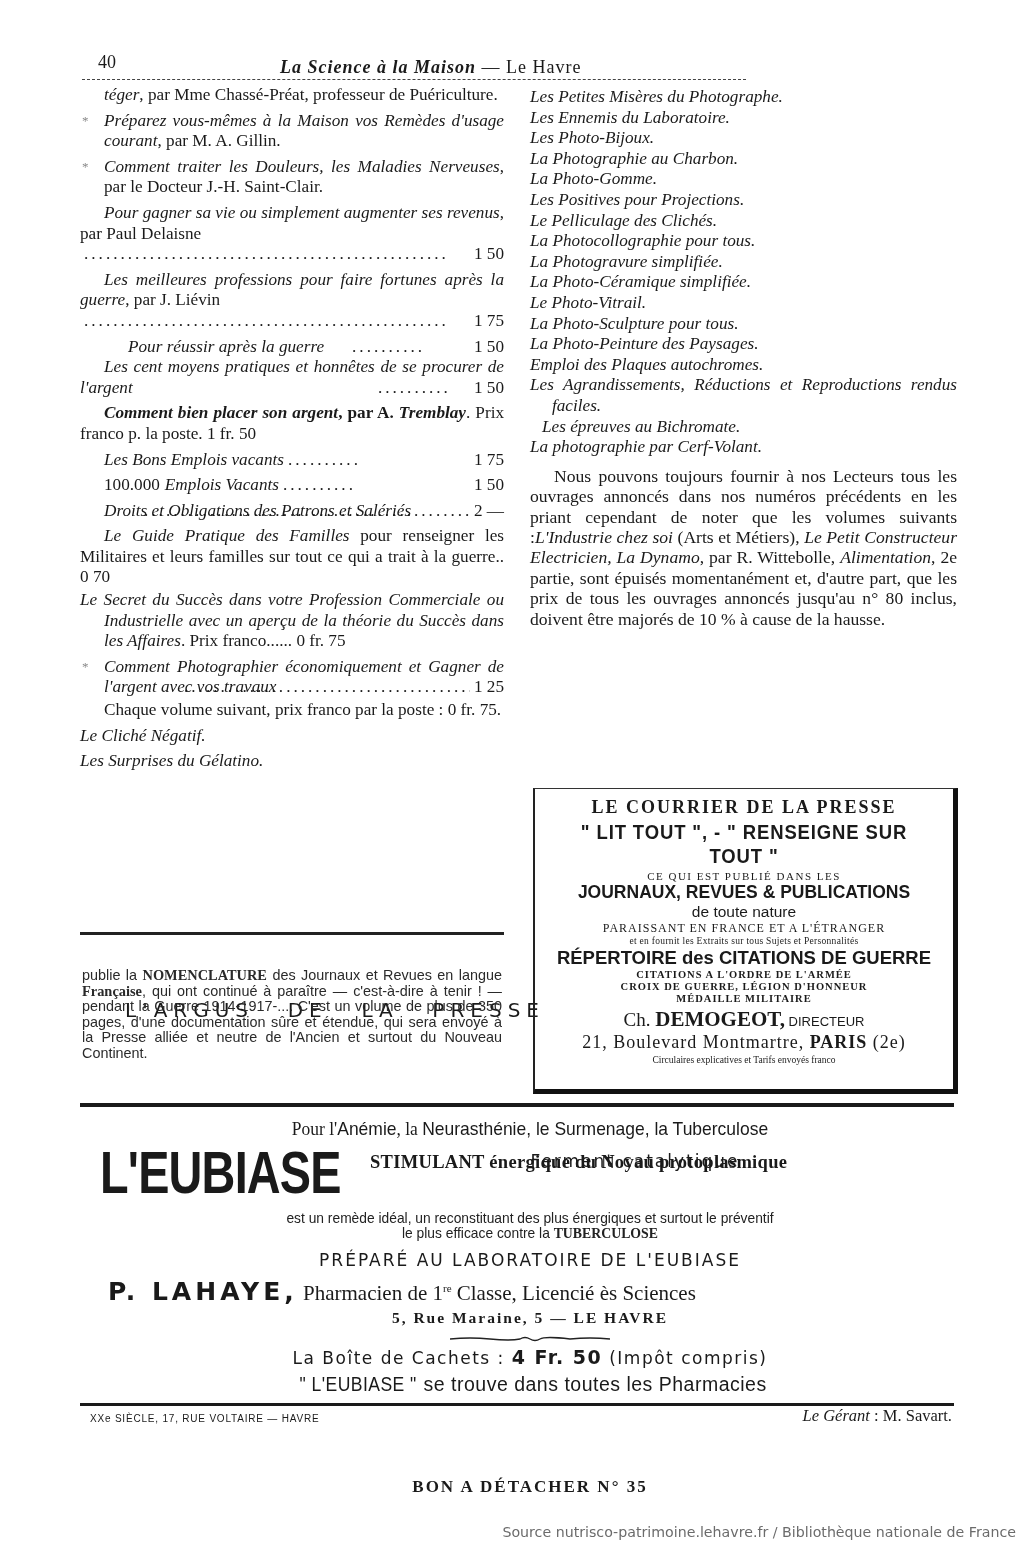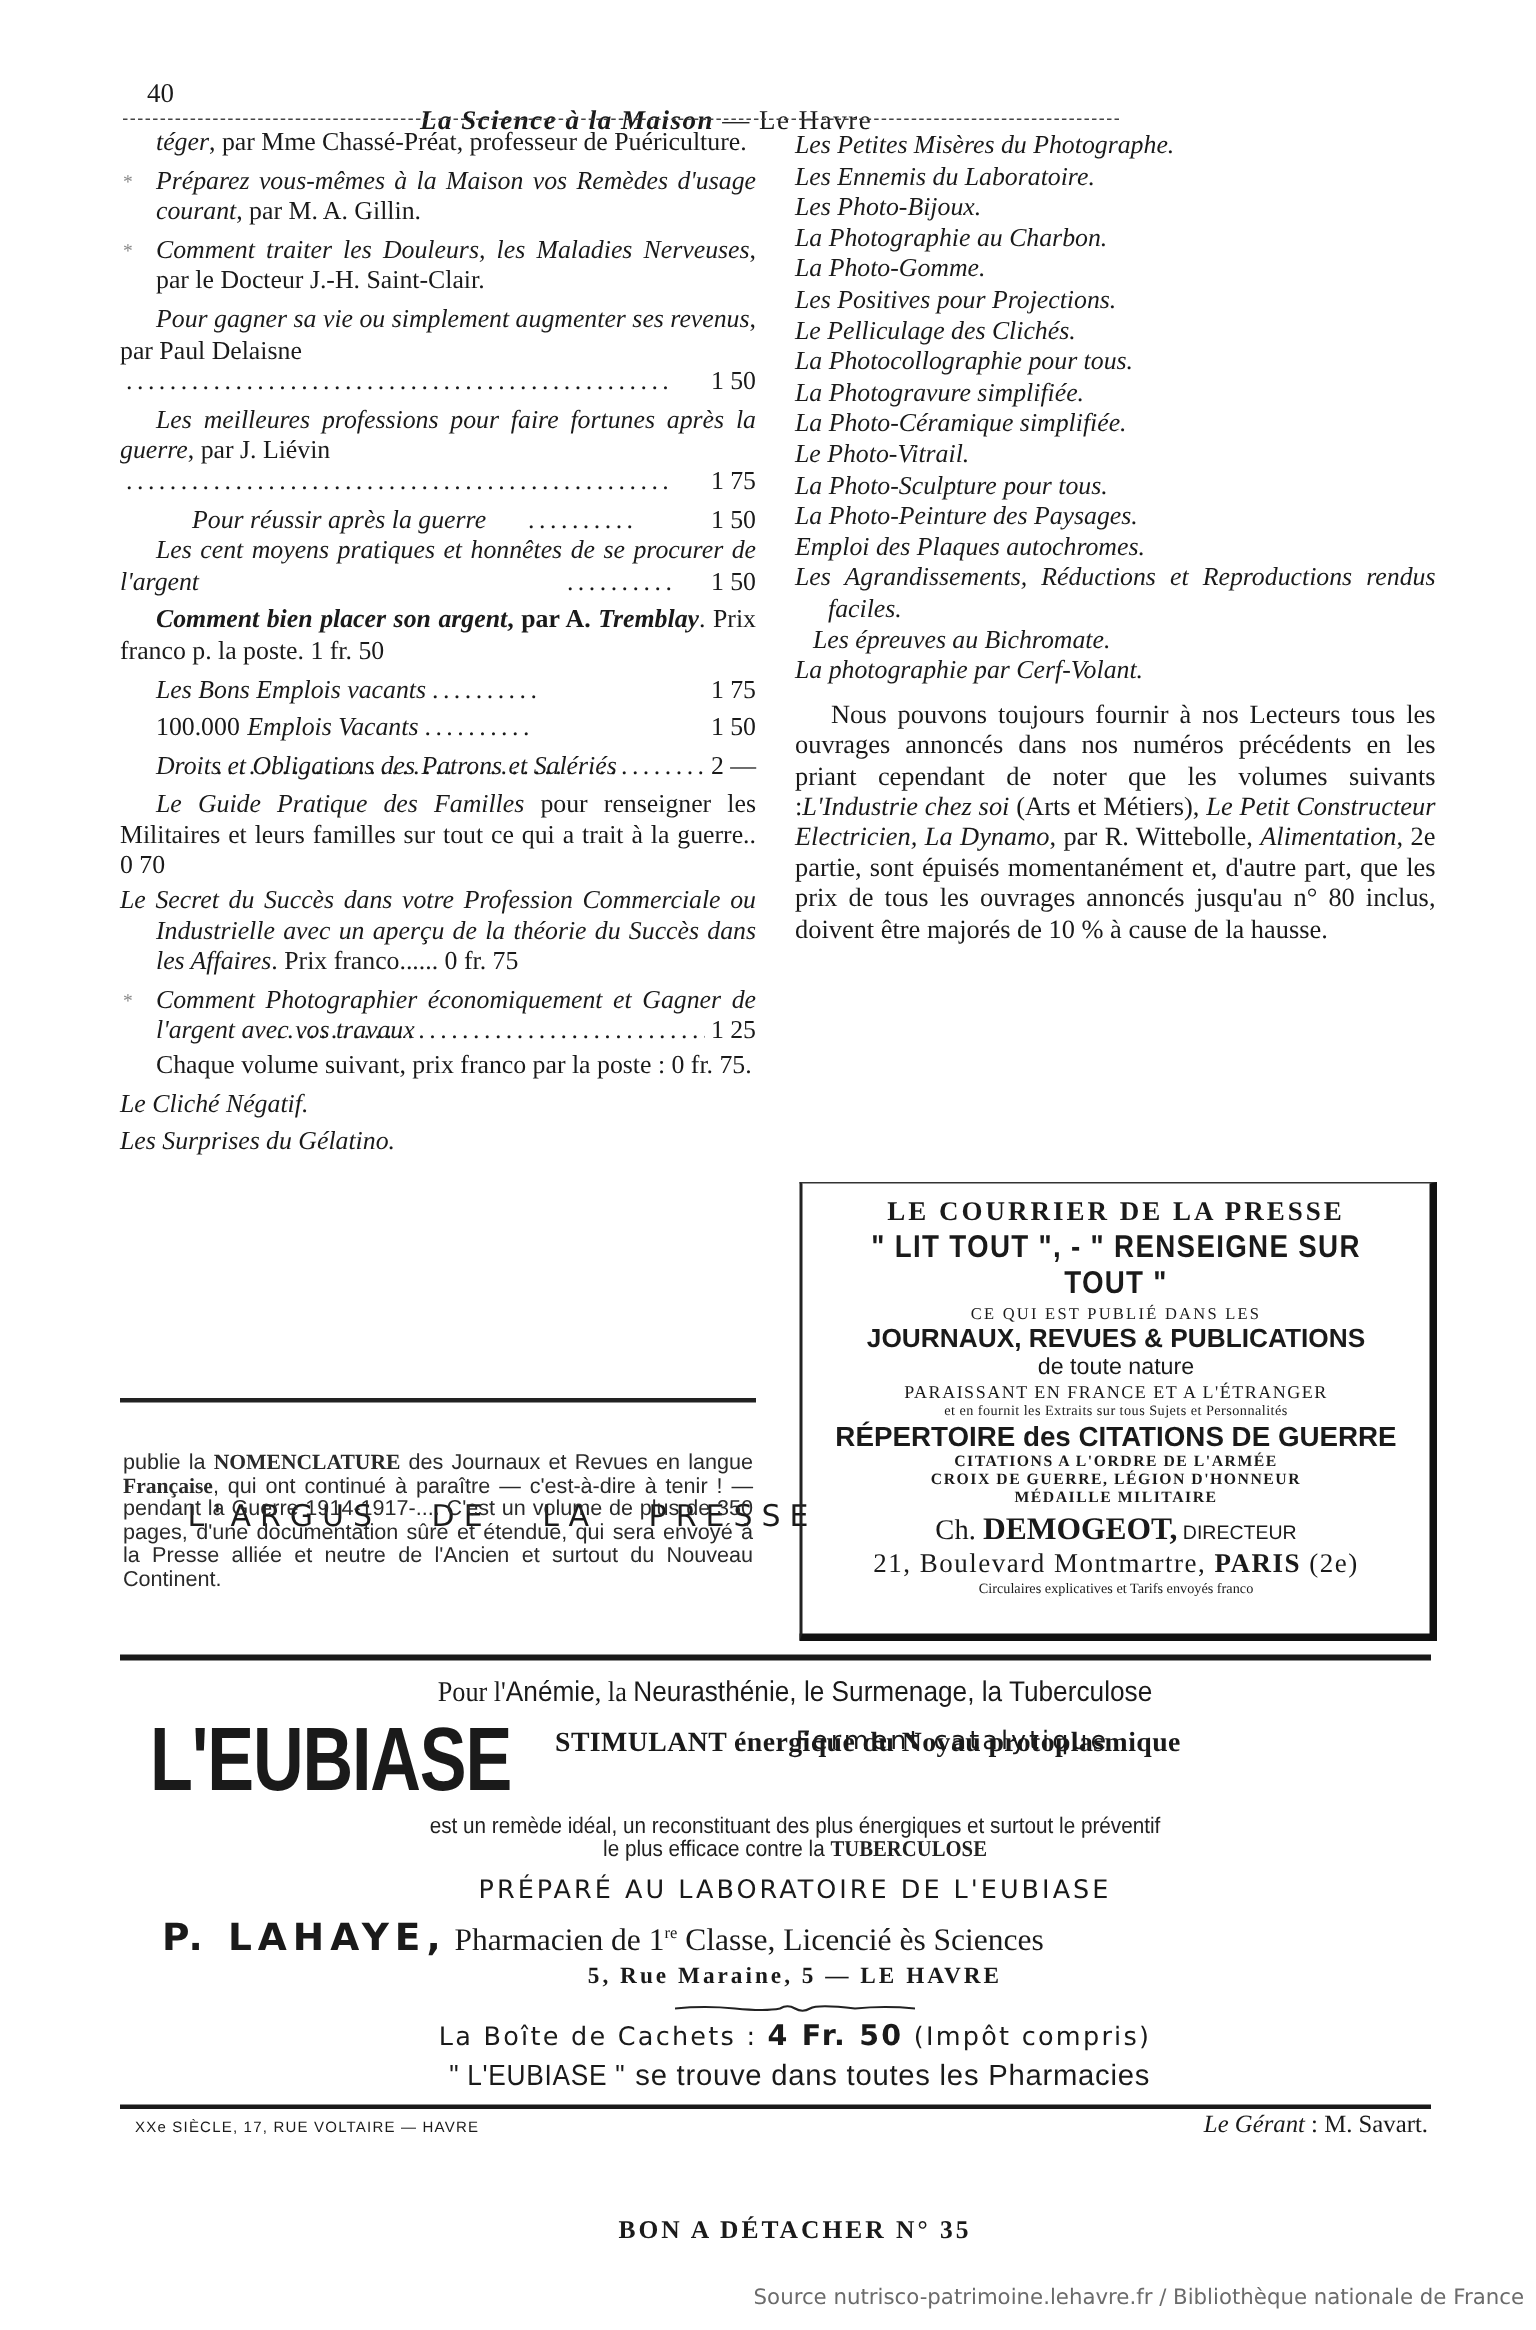--- a/index.html
+++ b/index.html
@@ -1,21 +1,21 @@
 <!DOCTYPE html>
 <html><head>
 <meta charset="utf-8">
 <style>
   html, body { margin: 0; padding: 0; background: #ffffff; }
   body { width: 1024px; height: 1553px; position: relative; overflow: hidden; color: #1a1a1a; font-family: "Liberation Serif", "DejaVu Serif", serif; }
   .page { position: absolute; left: 0; top: 0; width: 1024px; height: 1553px; }
   .abs { position: absolute; }
   .hdr { top: 52px; left: 98px; width: 644px; height: 26px; font-size: 18px; }
   .hdr .num { position: absolute; left: 0; top: 0; }
-  .hdr .title { position: absolute; left: 182px; top: 18px; font-style: italic; font-weight: bold; letter-spacing: 1px; }
+  .hdr .title { position: absolute; left: 182px; top: 5px; font-style: italic; font-weight: bold; letter-spacing: 1px; }
   .hdr .title .plain { font-style: normal; font-weight: normal; }
   .hdr-rule { top: 79px; left: 82px; width: 664px; height: 0; border-top: 1px dashed #444; }
 
   .col { font-size: 17.2px; line-height: 20.6px; }
   .col p { margin: 0; }
   .it { font-style: italic; }
   .b { font-weight: bold; }
   .leftcol { top: 85px; left: 80px; width: 424px; }
   .rightcol { top: 87px; left: 530px; width: 427px; }
   .ind { text-indent: 24px; }

